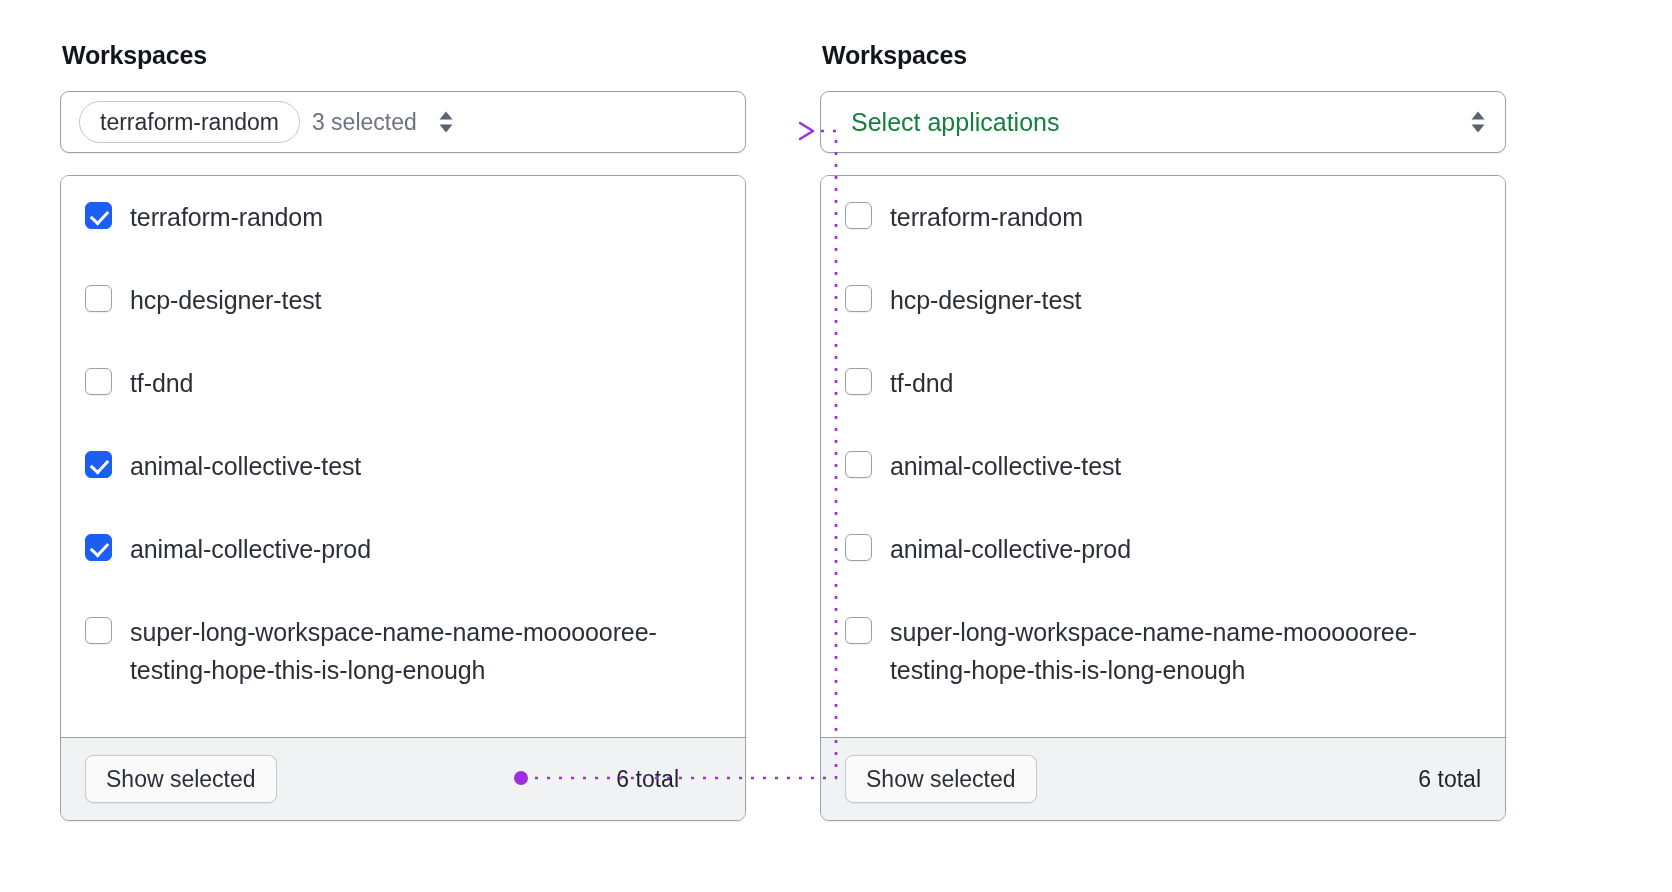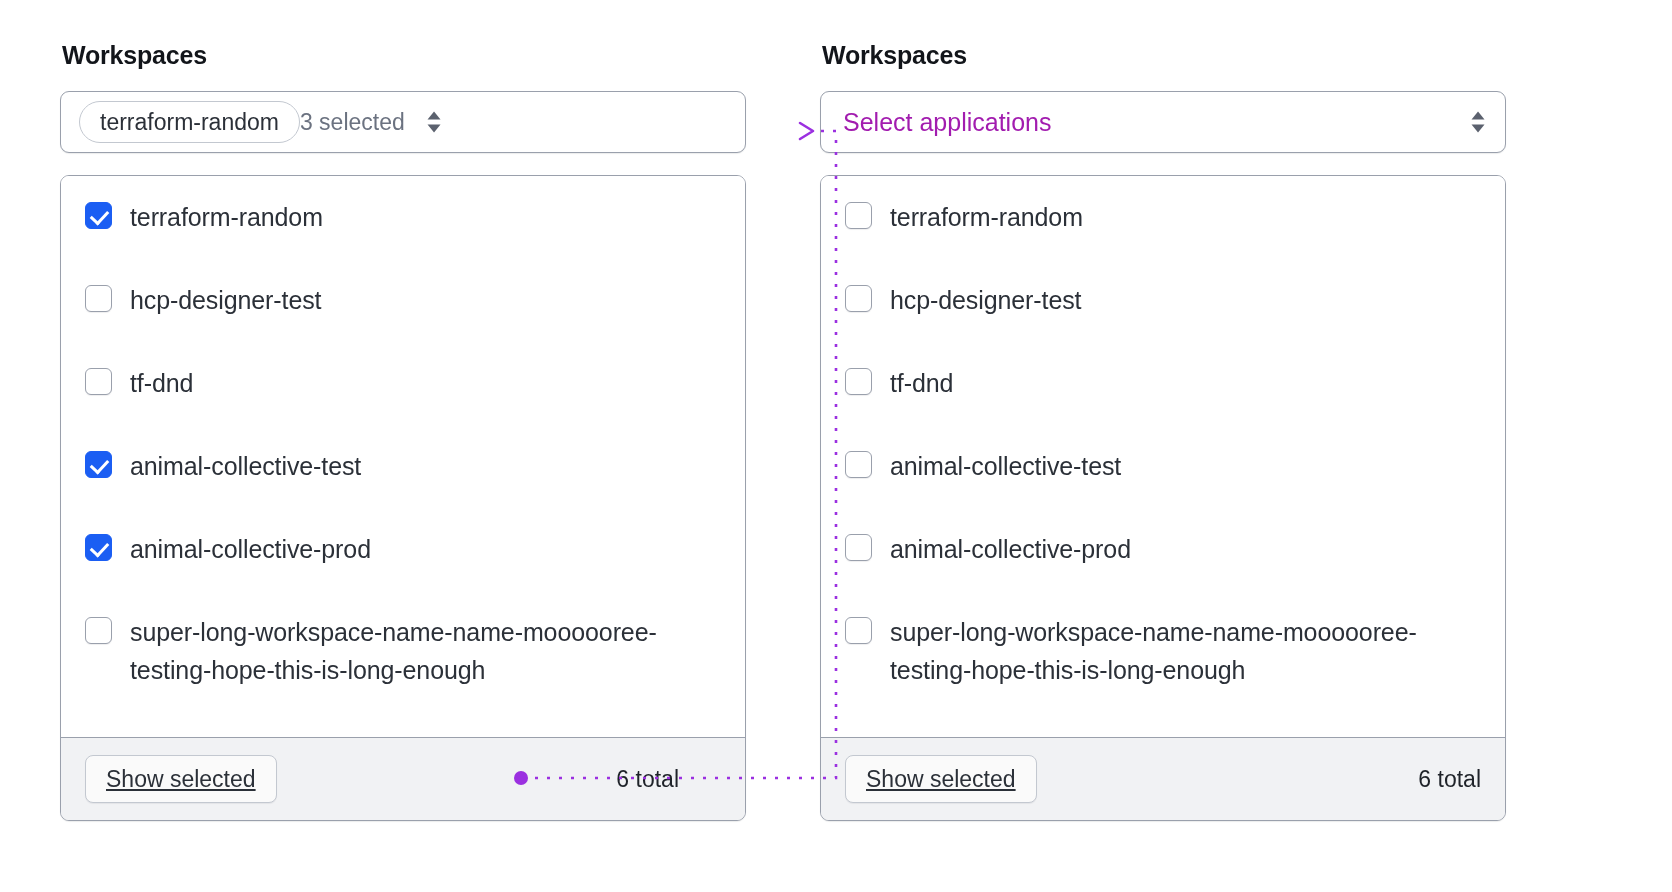--- a/index.html
+++ b/index.html
@@ -78,31 +78,32 @@
     max-width: 222px;
     overflow: hidden;
     border-right-color: #9aa0ac;
   }
 
   .select-meta {
     flex: 0 0 auto;
     display: flex;
     align-items: center;
     gap: 18px;
-    margin-left: 0;
+    margin-left: 12px;
     white-space: nowrap;
   }
   .selected-count {
     font-size: 23px;
     color: #6b7280;
   }
   .placeholder-text {
     font-size: 25px;
-    color: #a21caf;
+    color: #15803d;
     flex: 1 1 auto;
+    margin-left: 8px;
   }
   .caret-sort {
     width: 22px;
     height: 26px;
     flex: 0 0 auto;
     display: block;
     color: #5b616e;
   }
 
   .select-control.right-control {
@@ -185,21 +186,20 @@
     padding: 0 20px;
     border: 1px solid #c3c8d0;
     border-radius: 8px;
     background: #fafafa;
     font-family: "Liberation Sans", sans-serif;
     font-size: 23px;
     color: #2b3038;
     cursor: pointer;
     white-space: nowrap;
     box-shadow: 0 1px 1px rgba(18,21,26,0.06);
-    text-decoration: underline;
   }
   .total-text {
     margin-left: auto;
     font-size: 23px;
     color: #1f2329;
     white-space: nowrap;
   }
   .footer-left .total-text { margin-left: auto; margin-right: 42px; }
 
   

